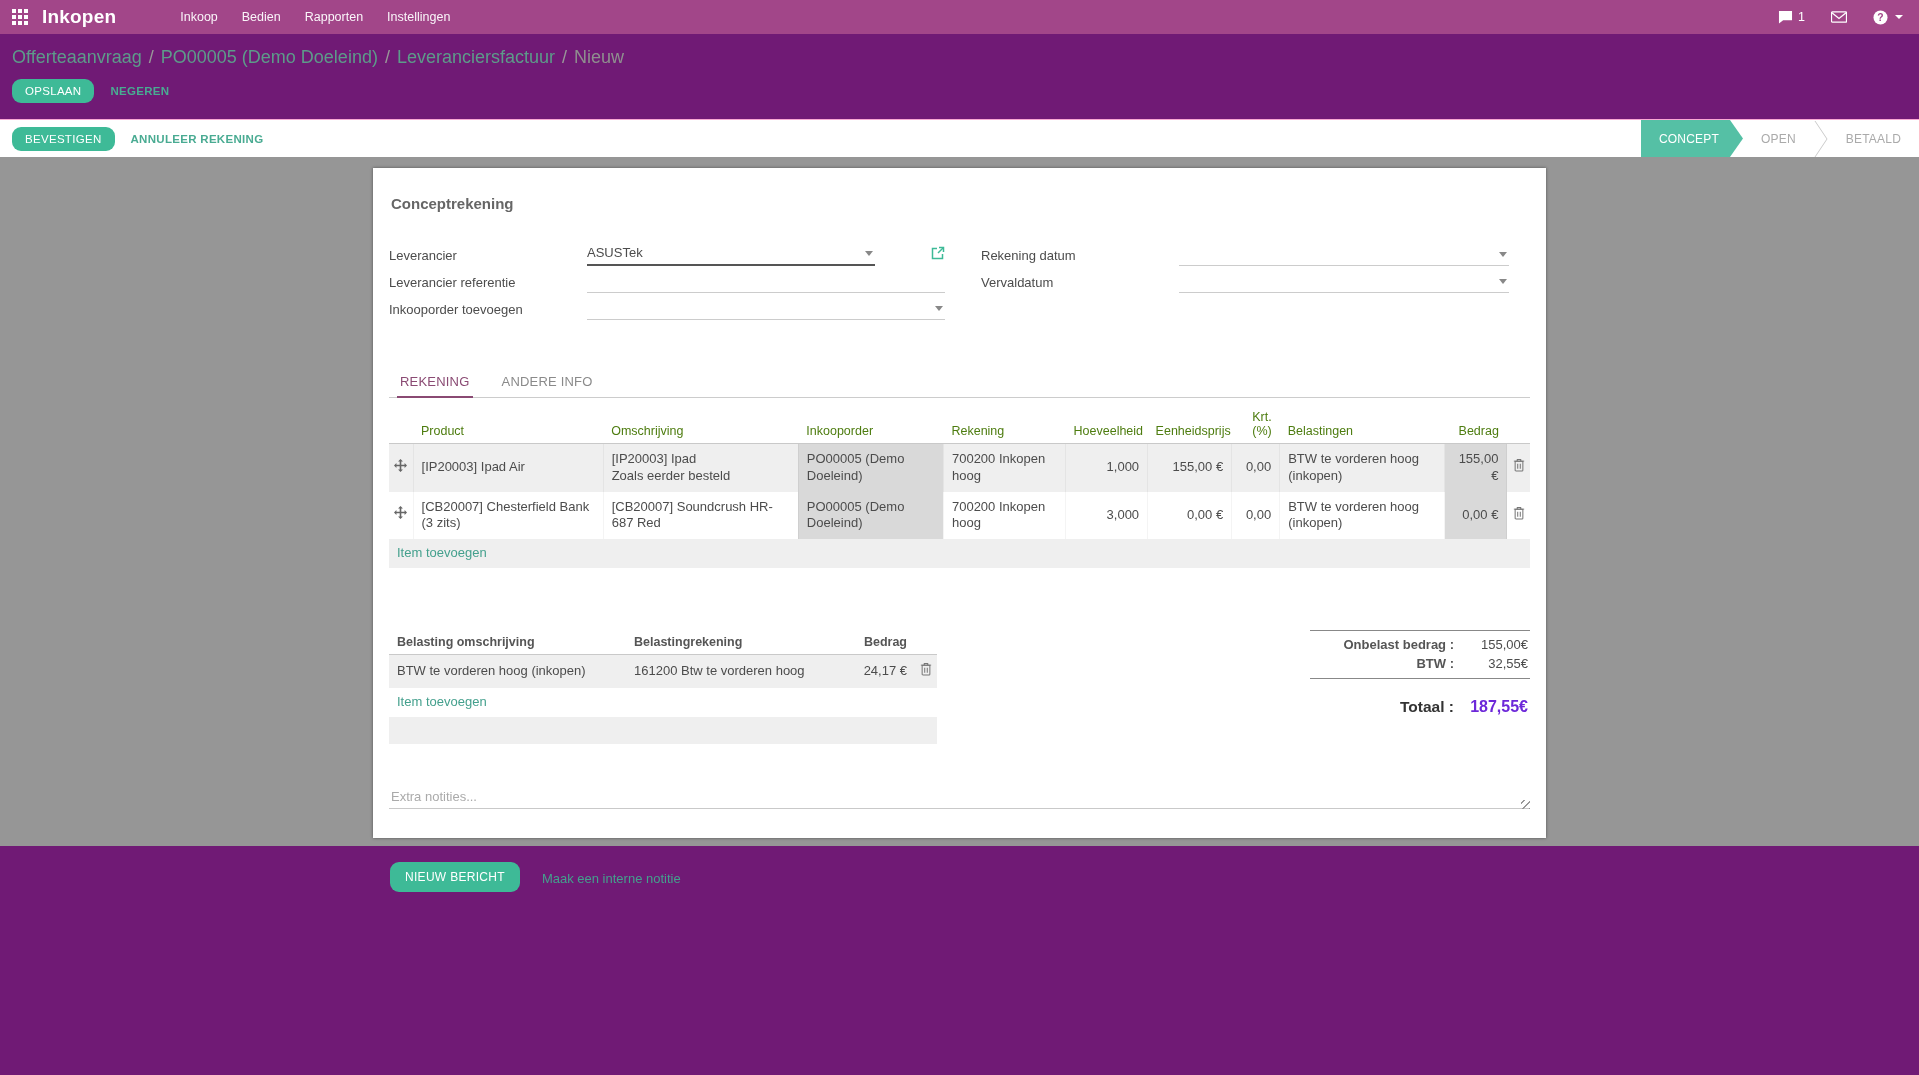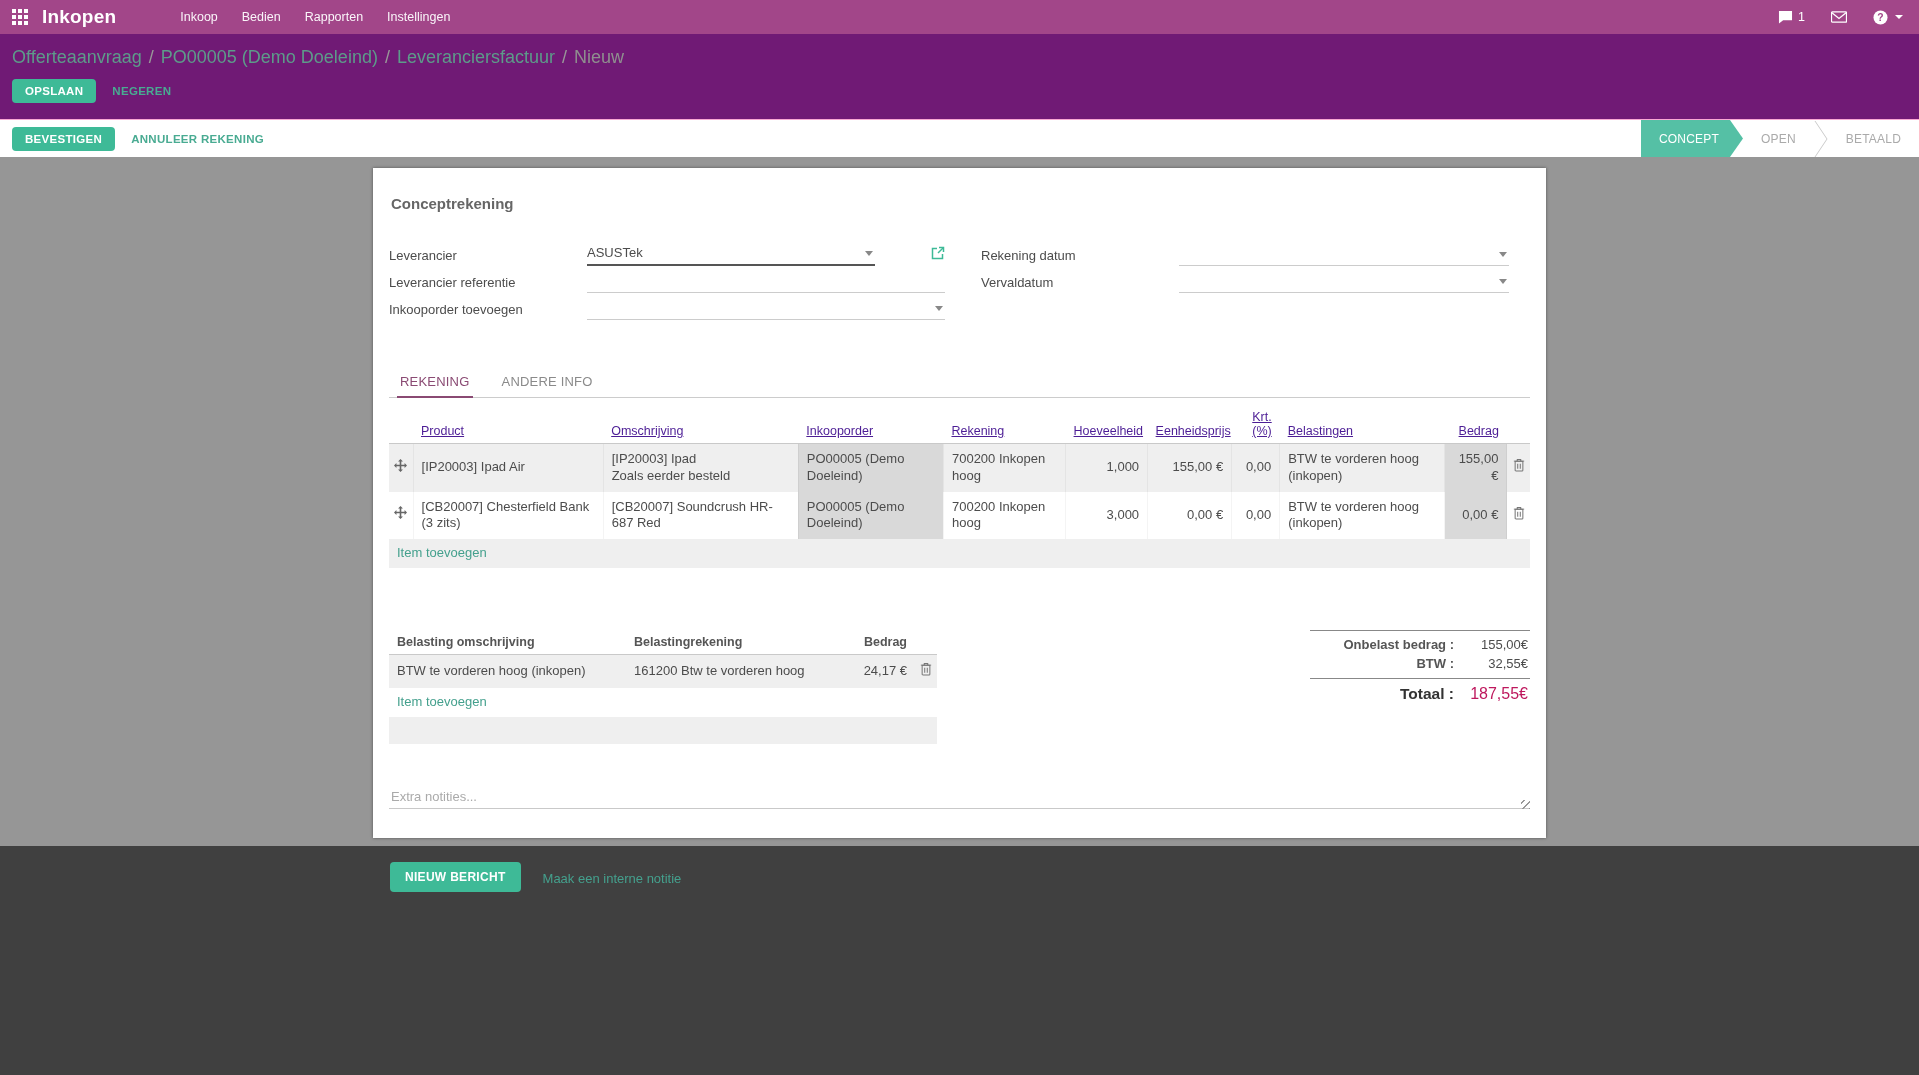--- a/index.html
+++ b/index.html
@@ -18,21 +18,21 @@
   .nav-right{margin-left:auto;display:flex;align-items:center;gap:26px;}
   .nav-ico{display:flex;align-items:center;gap:5px;color:#fff;font-size:12.5px;cursor:pointer;}
   .caret-w{width:0;height:0;border-left:4px solid transparent;border-right:4px solid transparent;border-top:4px solid #fff;margin-left:2px;}
   
   .breadbar{height:85px;box-sizing:border-box;background:#701a75;padding:13px 16px 0 12px;}
   .breadcrumb{font-size:18px;color:#888;}
   .crumb-link{color:#5d9b8a;cursor:pointer;text-decoration:none;}
   .crumb-sep{color:#999;margin:0 7px;}
   .crumb-current{color:#8f8f8f;}
   .action-row{margin-top:11px;display:flex;align-items:center;gap:6px;}
-  .btn-primary{background:#3eba97;color:#fff;border:none;border-radius:4px;font-size:11.5px;font-weight:bold;
+  .btn-primary{background:#3eba97;color:#fff;border:none;border-radius:9px;font-size:11.5px;font-weight:normal;
     letter-spacing:.3px;padding:6px 13px;cursor:pointer;font-family:inherit;}
   .btn-link{background:none;border:none;color:#49ab92;font-size:11.5px;font-weight:bold;letter-spacing:.3px;
     padding:6px 10px;cursor:pointer;font-family:inherit;}
   
   .statusbar{height:38px;box-sizing:border-box;background:#fff;border-top:1px solid #f9a8d4;display:flex;align-items:center;padding-left:12px;}
   .statusbar .btn-primary{margin-right:6px;}
   .steps{margin-left:auto;display:flex;align-items:stretch;height:100%;}
   .step{display:flex;align-items:center;font-size:12px;color:#aaa;padding:0 18px;letter-spacing:.2px;cursor:pointer;}
   .step.active{background:#55c0a5;color:#fff;padding:0 24px 0 18px;
     clip-path:polygon(0 0,calc(100% - 13px) 0,100% 50%,calc(100% - 13px) 100%,0 100%);}
@@ -53,21 +53,21 @@
   .fvalue input{border:none;outline:none;width:100%;font-size:13px;font-family:inherit;color:#4c4c4c;background:transparent;padding:0 14px 2px 0;}
   .caret-g{position:absolute;right:2px;top:9px;width:0;height:0;border-left:4px solid transparent;border-right:4px solid transparent;border-top:5px solid #888;cursor:pointer;}
   .ext-ico{margin-left:8px;margin-bottom:3px;cursor:pointer;flex-shrink:0;}
   
   .tabs{margin-top:47px;border-bottom:1px solid #ccc;display:flex;padding-left:8px;}
   .tab{font-size:13px;color:#8a8a8a;padding:7px 3px;margin-right:26px;cursor:pointer;letter-spacing:.2px;}
   .tab.active{color:#8a4a73;border-bottom:2px solid #8a4a73;margin-bottom:-1px;}
   
   table{border-collapse:collapse;table-layout:fixed;}
   .lines-table{width:100%;margin-top:8px;font-size:13px;}
-  .lines-table th{font-weight:normal;color:#4c1d95;font-size:12.5px;text-align:left;padding:4px 8px;border-bottom:1px solid #c9c9c9;vertical-align:bottom;line-height:1.15;text-decoration:underline;}
+  .lines-table th{font-weight:normal;color:#4d7c0f;font-size:12.5px;text-align:left;padding:4px 8px;border-bottom:1px solid #c9c9c9;vertical-align:bottom;line-height:1.15;}
   .lines-table th.num,.lines-table td.num{text-align:right;}
   .lines-table td{padding:7px 8px;vertical-align:middle;line-height:1.3;border-right:1px solid rgba(0,0,0,.045);}
   .lines-table td:last-child{border-right:none;}
   .lines-table tbody tr:nth-child(odd){background:#efefef;}
   td.readonly{background:#d9d9d9;}
   .handle-cell{text-align:center;padding:7px 2px !important;cursor:grab;}
   .trash-cell{padding:7px 2px !important;text-align:center;cursor:pointer;}
   .add-row td{color:#44a08d;cursor:pointer;padding:6px 8px;}
   
   .tax-totals{display:flex;margin-top:62px;align-items:flex-start;}
@@ -76,30 +76,30 @@
   .tax-table th.num,.tax-table td.num{text-align:right;}
   .tax-table td{padding:6px 8px;line-height:1.3;}
   .tax-table tbody tr:nth-child(odd){background:#efefef;}
   .empty-strip td{height:15px;}
   .totals{margin-left:auto;width:220px;border-top:1px solid #888;padding-top:4px;}
   .tot-row{display:flex;justify-content:flex-end;align-items:baseline;padding:2px 2px;font-size:13px;}
   .tot-label{font-weight:bold;color:#555;}
   .tot-value{width:74px;text-align:right;color:#4c4c4c;}
   .tot-grand{border-top:1px solid #888;margin-top:5px;padding-top:6px;}
   .tot-grand .tot-label{font-size:15.5px;color:#333;}
-  .tot-grand .tot-value{font-size:16px;font-weight:normal;color:#be185d;}
+  .tot-grand .tot-value{font-size:16px;font-weight:bold;color:#6d28d9;margin-top:13px;}
   
   .notes{position:absolute;left:16px;right:16px;bottom:26px;}
   .notes textarea{width:100%;height:22px;border:none;border-bottom:1px solid #c9c9c9;resize:none;outline:none;
     font-size:13px;font-family:inherit;color:#4c4c4c;box-sizing:border-box;background:transparent;}
   .notes textarea::placeholder{color:#aaa;}
   .resize-grip{position:absolute;right:0;bottom:3px;width:9px;height:9px;cursor:nwse-resize;
     background:repeating-linear-gradient(135deg,transparent 0 2px,#999 2px 3px,transparent 3px 5px);}
   
-  .chatter{height:229px;box-sizing:border-box;background:#404040;padding:16px 0 0 390px;display:flex;align-items:flex-start;}
+  .chatter{height:229px;box-sizing:border-box;background:#701a75;padding:16px 0 0 390px;display:flex;align-items:flex-start;}
   .chatter .btn-primary{font-size:12px;padding:8px 15px;}
   .chatter-link{color:#44a08d;font-size:13px;margin-left:22px;margin-top:9px;cursor:pointer;}
 </style>
 </head>
 <body>
 
 <div class="navbar">
   <span class="apps-icon">
     <svg width="16" height="16" viewBox="0 0 16 16">
         <g fill="#fff">

